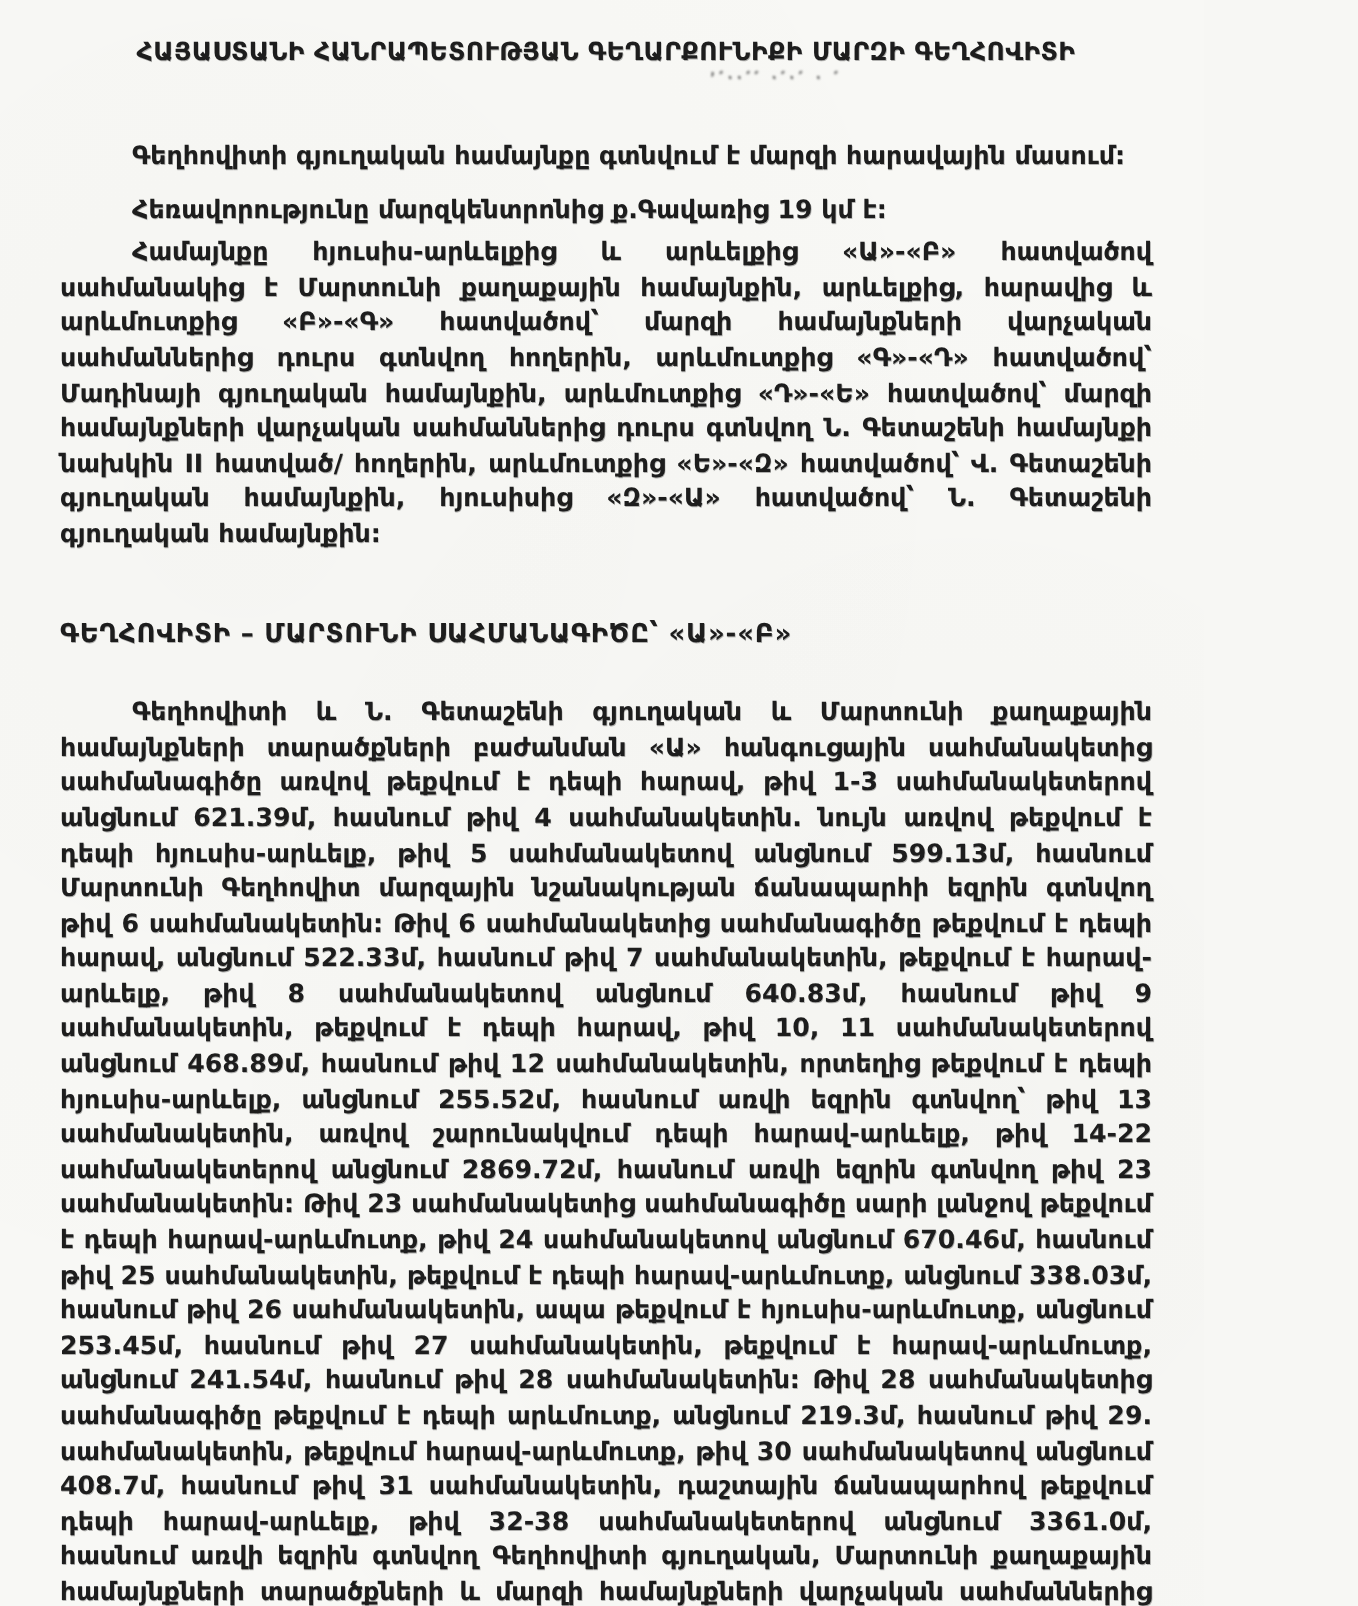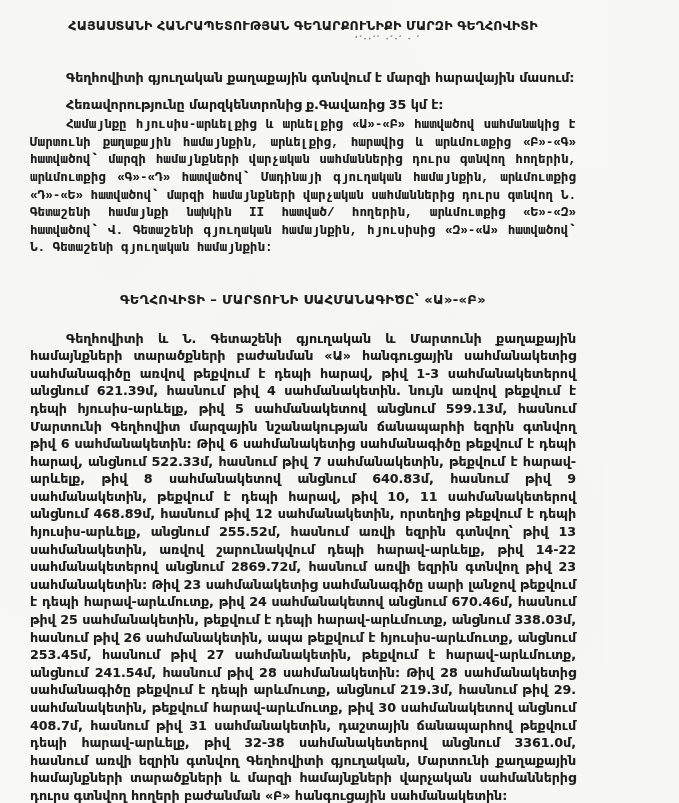--- a/index.html
+++ b/index.html
@@ -43,46 +43,45 @@
   }
   .body-text {
     font-size: 12.6px;
     line-height: 17.6px;
     text-align: justify;
   }
   p { margin: 0; }
   .indent { text-indent: 36px; }
   .intro-1 { margin-top: 26px; }
   .intro-2 { margin-top: 9px; }
-  .boundaries { margin-top: 4px; font-family: Liberation Mono, monospace; }
+  .boundaries { margin-top: 4px; }
   .section-heading {
-    text-align: center;
     font-size: 13px;
     letter-spacing: 0.4px;
     margin-top: 33px;
   }
   .description { margin-top: 21px; }
   .total-line { margin-top: 15px; }
 </style>
 </head>
 <body>
 
 <div class="page">
 
   <div class="doc-title">
     <div>ՀԱՅԱՍՏԱՆԻ ՀԱՆՐԱՊԵՏՈՒԹՅԱՆ ԳԵՂԱՐՔՈՒՆԻՔԻ ՄԱՐԶԻ ԳԵՂՀՈՎԻՏԻ</div>
   </div>
 
   <div class="scan-artifact">՚՛··՛՛ ·՛·՛ · ՛</div>
 
   <div class="body-text">
 
-    <p class="indent intro-1">Գեղհովիտի գյուղական քաղաքային  գտնվում է մարզի հարավային  մասում:</p>
+    <p class="indent intro-1">Գեղհովիտի գյուղական համայնքը  գտնվում է մարզի հարավային  մասում:</p>
 
-    <p class="indent intro-2">Հեռավորությունը մարզկենտրոնից ք.Գավառից  35 կմ  է:</p>
+    <p class="indent intro-2">Հեռավորությունը մարզկենտրոնից ք.Գավառից  19 կմ  է:</p>
 
     <p class="indent boundaries">Համայնքը հյուսիս-արևելքից և արևելքից «Ա»-«Բ» հատվածով սահմանակից է Մարտունի քաղաքային համայնքին, արևելքից, հարավից և արևմուտքից «Բ»-«Գ» հատվածով՝ մարզի համայնքների վարչական սահմաններից դուրս գտնվող հողերին, արևմուտքից «Գ»-«Դ» հատվածով՝ Մադինայի գյուղական համայնքին, արևմուտքից «Դ»-«Ե» հատվածով՝ մարզի համայնքների վարչական սահմաններից դուրս գտնվող Ն. Գետաշենի համայնքի նախկին II հատված/ հողերին, արևմուտքից «Ե»-«Զ» հատվածով՝ Վ. Գետաշենի գյուղական համայնքին,  հյուսիսից «Զ»-«Ա» հատվածով՝ Ն. Գետաշենի գյուղական համայնքին:</p>
 
     <p class="section-heading">ԳԵՂՀՈՎԻՏԻ – ՄԱՐՏՈՒՆԻ  ՍԱՀՄԱՆԱԳԻԾԸ՝  «Ա»-«Բ»</p>
 
     <p class="indent description">Գեղհովիտի և Ն. Գետաշենի գյուղական և Մարտունի քաղաքային համայնքների տարածքների բաժանման «Ա» հանգուցային սահմանակետից սահմանագիծը առվով թեքվում է դեպի հարավ, թիվ 1-3 սահմանակետերով անցնում 621.39մ, հասնում թիվ 4 սահմանակետին. նույն առվով թեքվում է դեպի հյուսիս-արևելք, թիվ 5 սահմանակետով անցնում 599.13մ, հասնում Մարտունի Գեղհովիտ մարզային նշանակության ճանապարհի եզրին գտնվող թիվ 6 սահմանակետին: Թիվ 6 սահմանակետից սահմանագիծը թեքվում է դեպի հարավ, անցնում 522.33մ, հասնում թիվ 7 սահմանակետին, թեքվում է հարավ-արևելք, թիվ 8 սահմանակետով անցնում 640.83մ, հասնում թիվ 9 սահմանակետին, թեքվում է դեպի հարավ, թիվ 10, 11 սահմանակետերով անցնում 468.89մ, հասնում թիվ 12 սահմանակետին, որտեղից թեքվում է դեպի հյուսիս-արևելք, անցնում 255.52մ, հասնում առվի եզրին գտնվող՝ թիվ 13 սահմանակետին, առվով շարունակվում դեպի հարավ-արևելք, թիվ 14-22 սահմանակետերով անցնում 2869.72մ, հասնում առվի եզրին գտնվող թիվ 23 սահմանակետին: Թիվ 23 սահմանակետից սահմանագիծը սարի լանջով թեքվում է դեպի հարավ-արևմուտք, թիվ 24 սահմանակետով անցնում 670.46մ, հասնում թիվ 25 սահմանակետին, թեքվում է դեպի հարավ-արևմուտք, անցնում 338.03մ, հասնում թիվ 26 սահմանակետին, ապա թեքվում է հյուսիս-արևմուտք, անցնում 253.45մ, հասնում թիվ 27 սահմանակետին, թեքվում է հարավ-արևմուտք, անցնում 241.54մ, հասնում թիվ 28 սահմանակետին: Թիվ 28 սահմանակետից սահմանագիծը թեքվում է դեպի արևմուտք, անցնում 219.3մ, հասնում թիվ 29. սահմանակետին, թեքվում հարավ-արևմուտք, թիվ 30 սահմանակետով անցնում 408.7մ, հասնում թիվ 31 սահմանակետին, դաշտային ճանապարհով թեքվում դեպի հարավ-արևելք, թիվ 32-38 սահմանակետերով անցնում 3361.0մ, հասնում առվի եզրին գտնվող Գեղհովիտի գյուղական, Մարտունի քաղաքային համայնքների տարածքների և մարզի համայնքների վարչական սահմաններից դուրս գտնվող հողերի բաժանման «Բ» հանգուցային սահմանակետին:</p>
 
     <p class="indent total-line">«Ա»-«Բ» սահմանագծի ընդհանուր երկարությունը՝  11470.29  մ  է:</p>
 
   </div>

